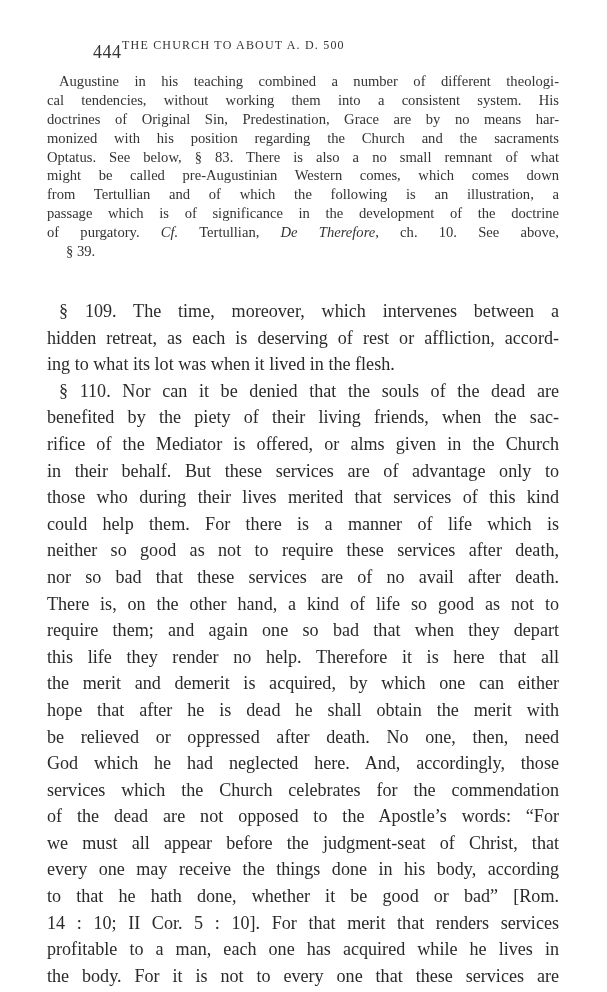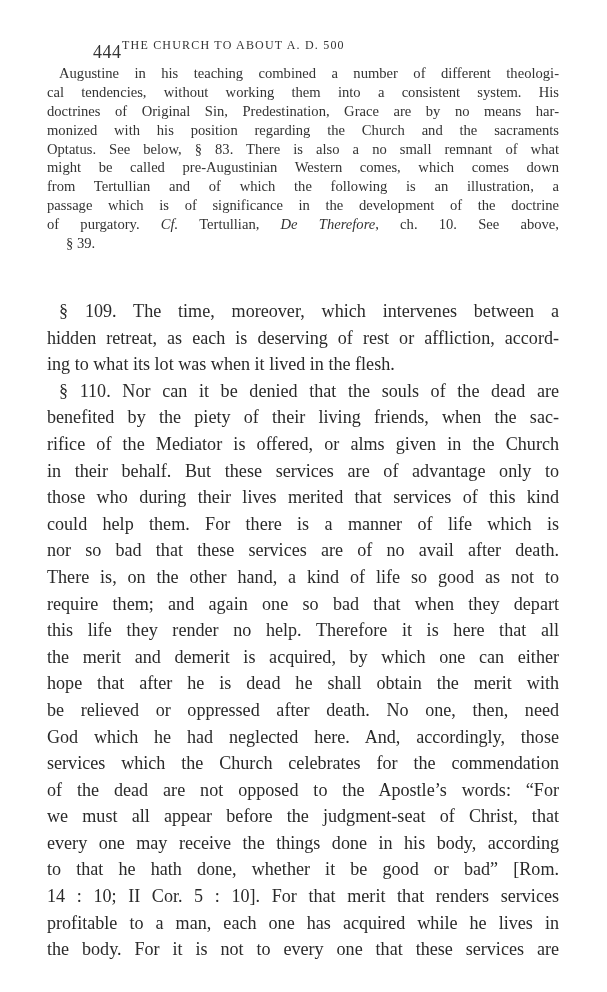--- a/index.html
+++ b/index.html
@@ -41,21 +41,21 @@
       position: absolute;
       left: 77px;
       top: 0;
       font-size: 12px;
       letter-spacing: 1.2px;
       white-space: nowrap;
     }
     .small-print {
       position: absolute;
       left: 47px;
-      top: 64px;
+      top: 72px;
       width: 512px;
       font-size: 14.6px;
       line-height: 18.9px;
       color: #333;
     }
     .small-print .line {
       display: block;
       text-align: justify;
       text-align-last: justify;
       white-space: nowrap;
@@ -121,20 +121,21 @@
       <span class="line">hidden retreat, as each is deserving of rest or affliction, accord-</span>
       <span class="line last">ing to what its lot was when it lived in the flesh.</span>
     </div>
     <div>
       <span class="line indent">§ 110.  Nor can it be denied that the souls of the dead are</span>
       <span class="line">benefited by the piety of their living friends, when the sac-</span>
       <span class="line">rifice of the Mediator is offered, or alms given in the Church</span>
       <span class="line">in their behalf.  But these services are of advantage only to</span>
       <span class="line">those who during their lives merited that services of this kind</span>
       <span class="line">could help them.  For there is a manner of life which is</span>
+      <span class="line">neither so good as not to require these services after death,</span>
       <span class="line">nor so bad that these services are of no avail after death.</span>
       <span class="line">There is, on the other hand, a kind of life so good as not to</span>
       <span class="line">require them; and again one so bad that when they depart</span>
       <span class="line">this life they render no help.  Therefore it is here that all</span>
       <span class="line">the merit and demerit is acquired, by which one can either</span>
       <span class="line">hope that after he is dead he shall obtain the merit with</span>
       <span class="line">be relieved or oppressed after death.  No one, then, need</span>
       <span class="line">God which he had neglected here.  And, accordingly, those</span>
       <span class="line">services which the Church celebrates for the commendation</span>
       <span class="line">of the dead are not opposed to the Apostle’s words: “For</span>

